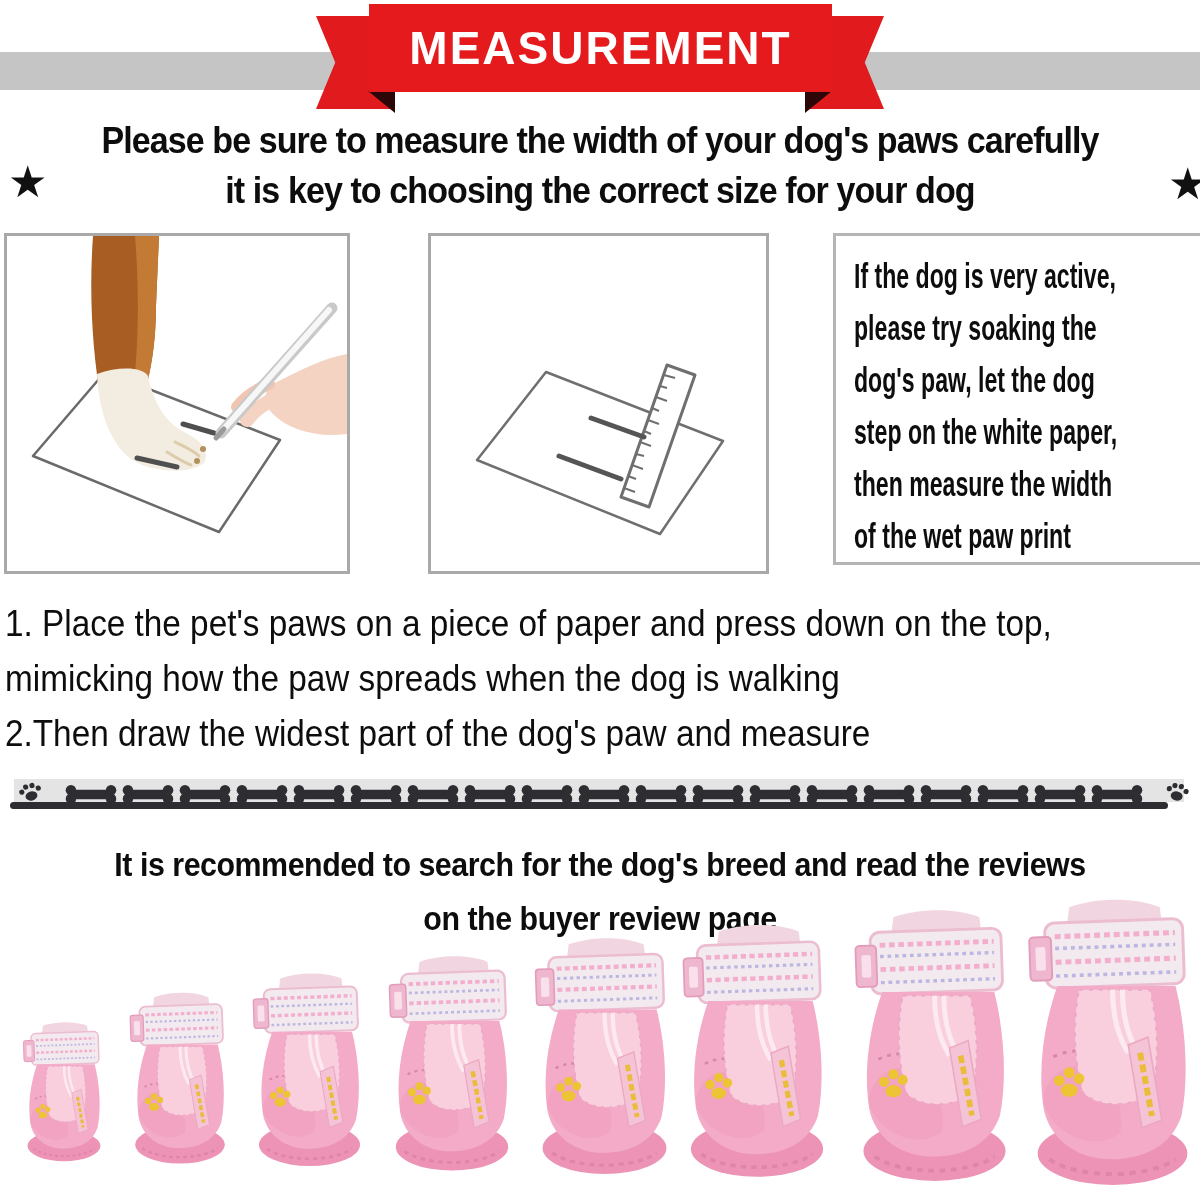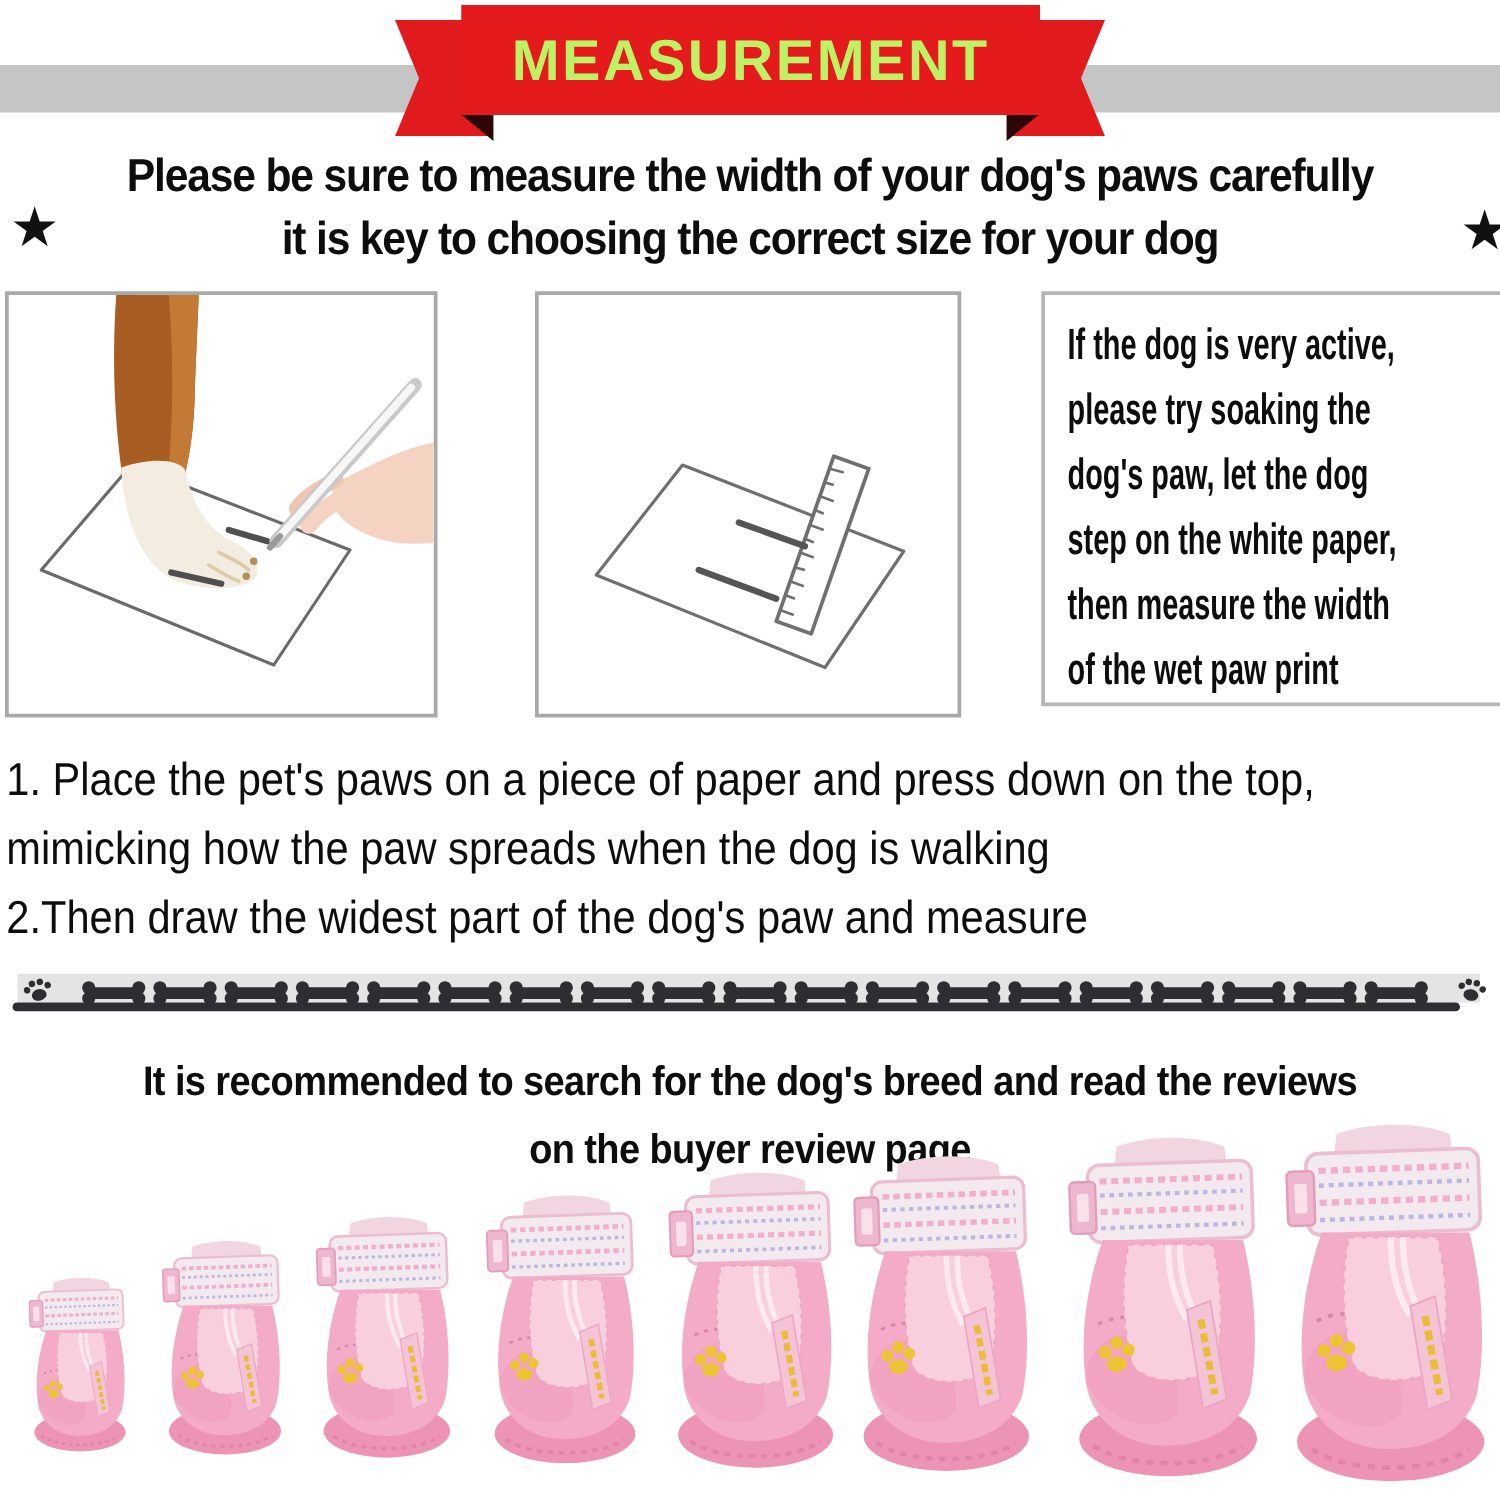--- a/index.html
+++ b/index.html
@@ -8,21 +8,21 @@
 
   
   .band{position:absolute;left:0;top:52px;width:1200px;height:38px;background:#c5c5c5;}
   .tail{position:absolute;top:16px;width:74px;height:93px;background:#e11b1d;}
   .tail-left{left:316px;clip-path:polygon(100% 0,100% 100%,0 100%,26% 50%,0 0);}
   .tail-right{left:810px;clip-path:polygon(0 0,0 100%,100% 100%,74% 50%,100% 0);}
   .tri{position:absolute;top:91px;width:27px;height:22px;background:#2d0707;}
   .tri-left{left:368px;clip-path:polygon(0 0,100% 0,100% 100%);}
   .tri-right{left:805px;clip-path:polygon(0 0,100% 0,0 100%);}
   .banner{position:absolute;left:369px;top:4px;width:463px;height:88px;background:#e51a1d;
-          color:#bef264;font-weight:bold;font-size:46px;letter-spacing:2px;
+          color:#ffffff;font-weight:bold;font-size:46px;letter-spacing:2px;
           display:flex;align-items:center;justify-content:center;}
 
   
   .headline{position:absolute;left:0;top:116px;width:1200px;text-align:center;
             font-weight:bold;font-size:37px;line-height:50px;letter-spacing:-1px;
             transform:scaleX(0.92);transform-origin:center top;}
   .star{position:absolute;font-size:44px;color:#111;}
   .star-left{left:8px;top:156px;}
   .star-right{left:1168px;top:158px;}
 

